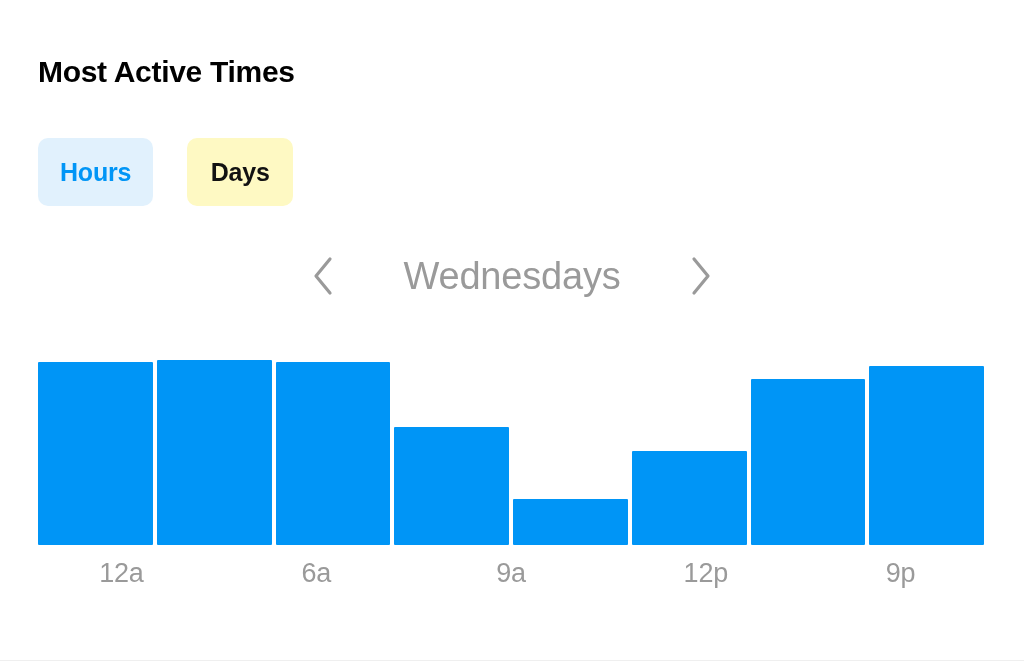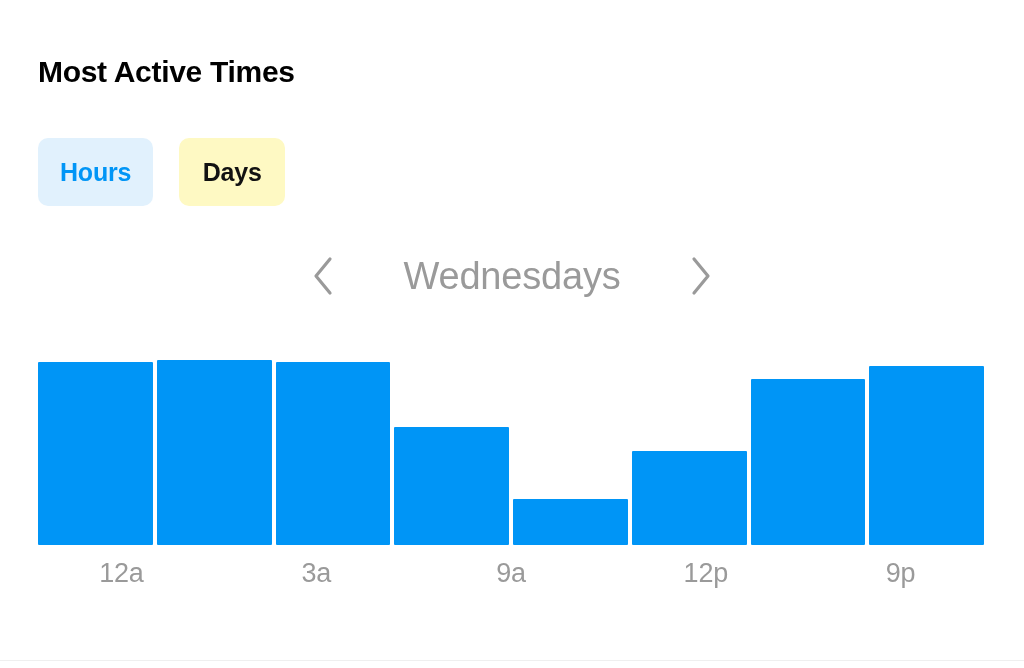--- a/index.html
+++ b/index.html
@@ -35,21 +35,21 @@
     line-height: 40px;
     white-space: nowrap;
   }
 
   
   #toggle-group {
     position: absolute;
     left: 38px;
     top: 138px;
     display: flex;
-    gap: 26px;
+    gap: 34px;
     align-items: flex-start;
   }
   .toggle-chip {
     height: 68px;
     min-width: 106px;
     padding: 0 22px;
     border: none;
     border-radius: 10px;
     font-family: "Liberation Sans", sans-serif;
     font-size: 25px;
@@ -224,20 +224,20 @@
           <div class="bar-fill" style="height: 90%; background: rgb(0, 149, 246);"></div>
         </div>
       <div class="bar-slot">
           <div class="bar-fill" style="height: 97%; background: rgb(0, 149, 246);"></div>
         </div>
     </div>
   </div>
 
   <div id="x-axis">
     <div class="axis-tick">12a</div>
-    <div class="axis-tick">3a</div>
+    <div class="axis-tick">6a</div>
     <div class="axis-tick">9a</div>
     <div class="axis-tick">12p</div>
     <div class="axis-tick">9p</div>
   </div>
 
   <div id="bottom-divider"></div>
 </div>
 
 </body></html>

